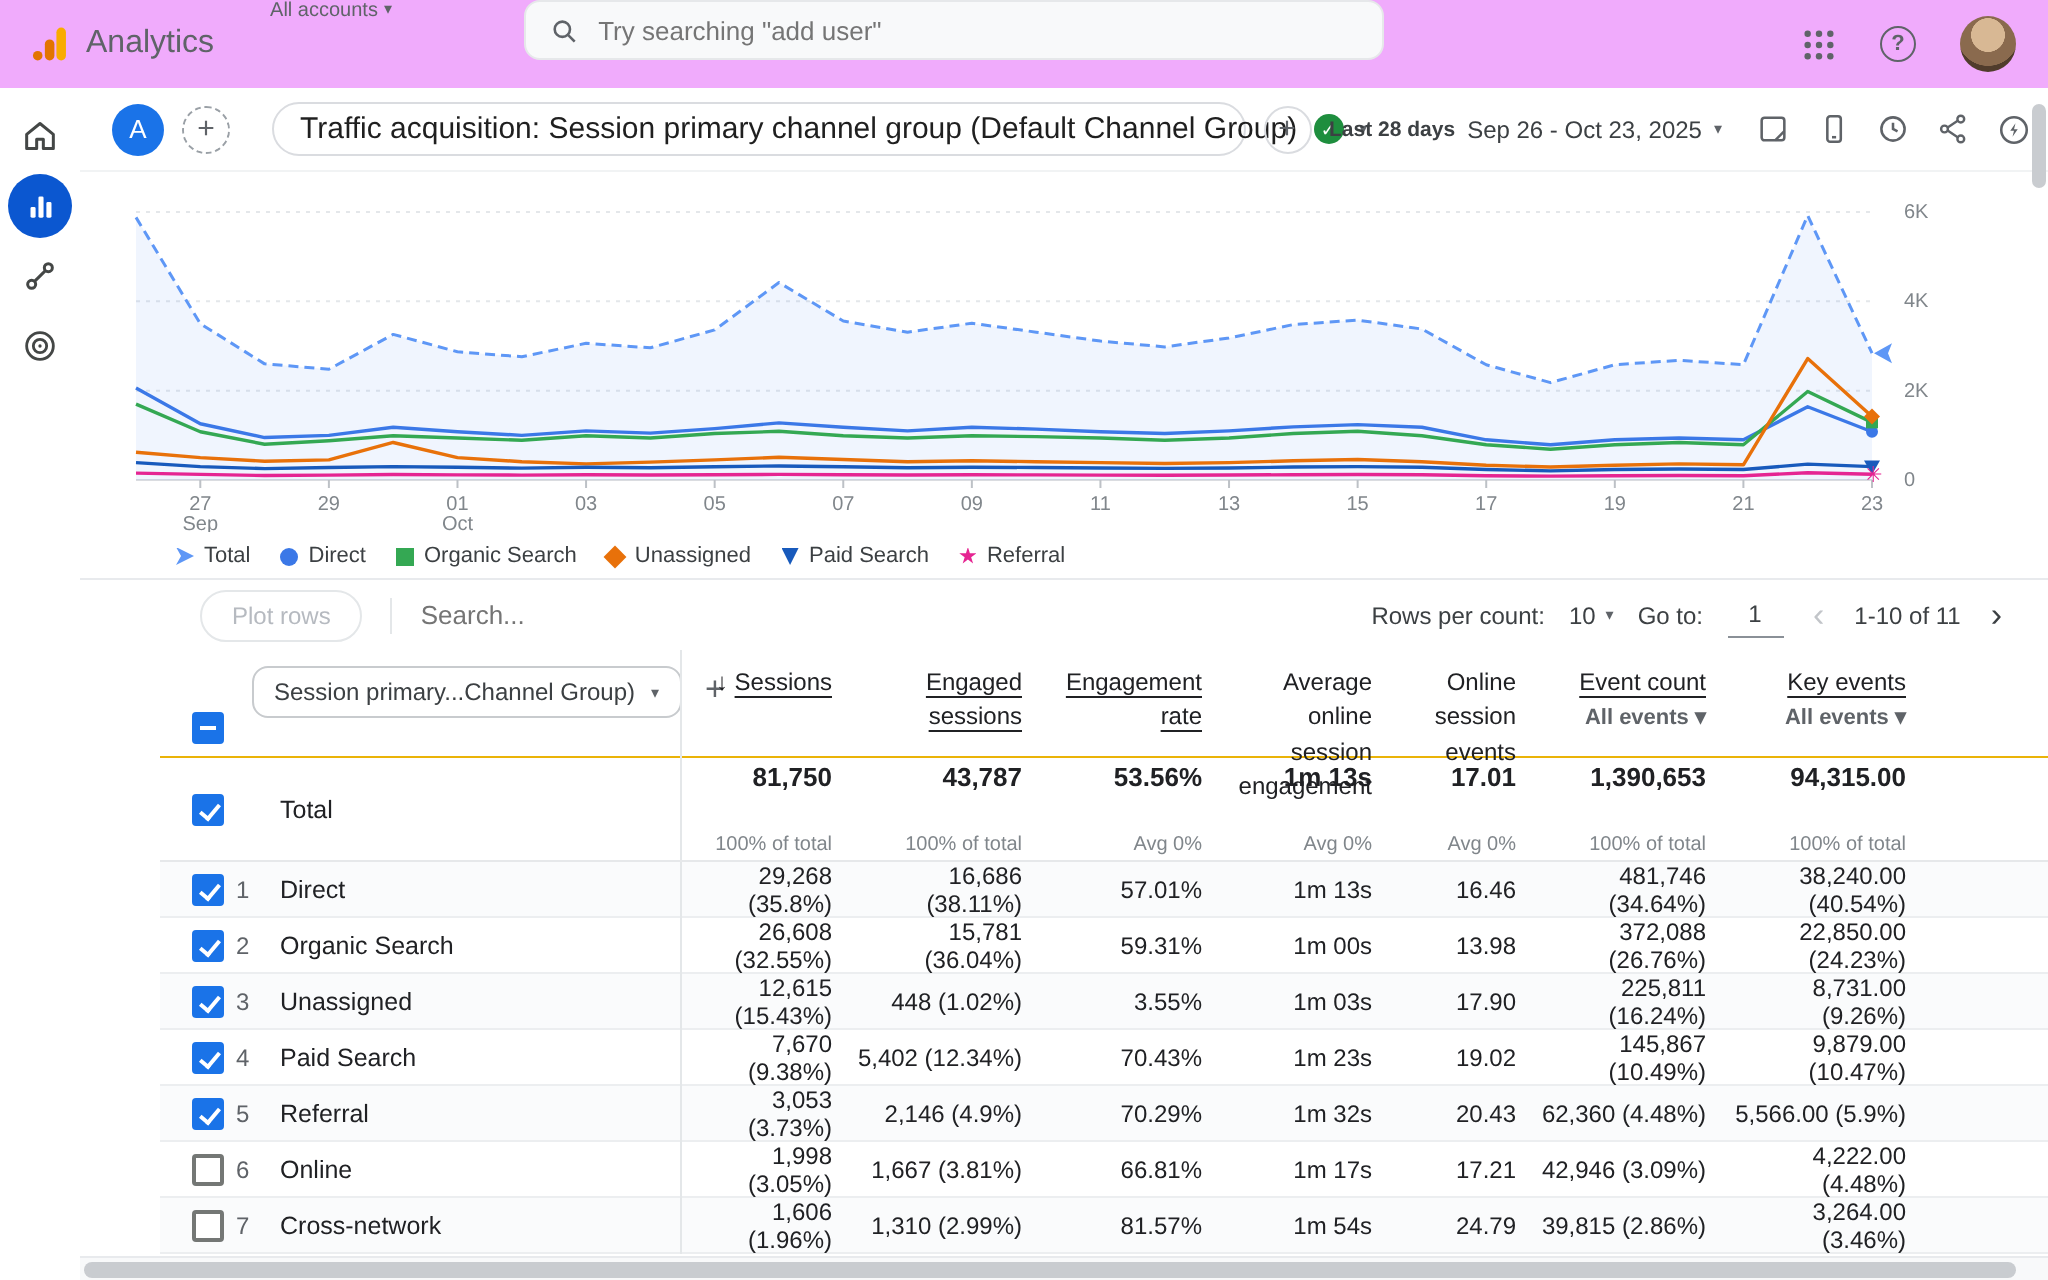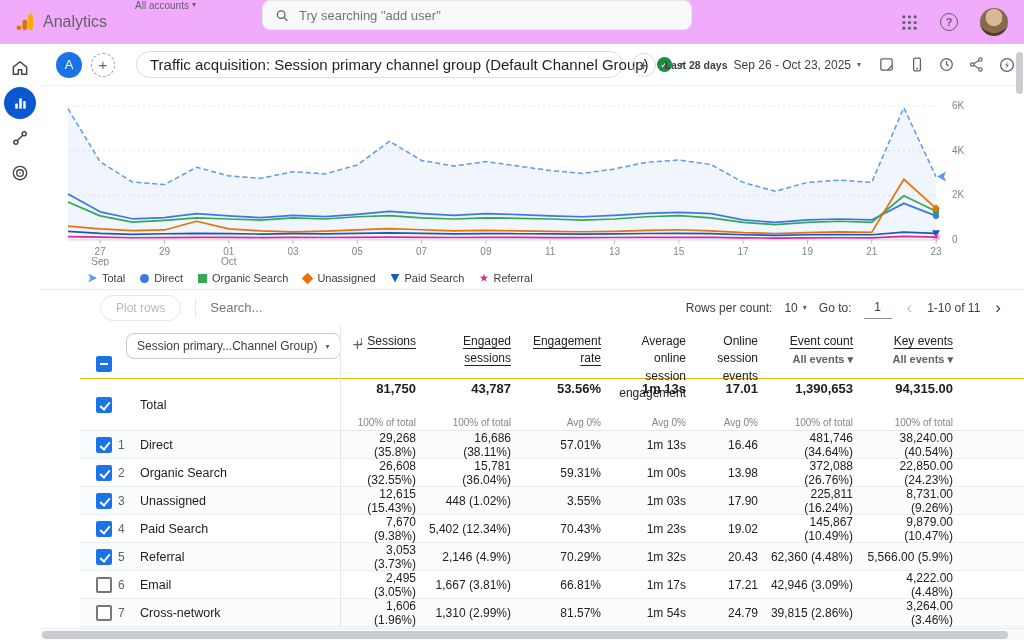--- a/index.html
+++ b/index.html
@@ -540,23 +540,23 @@
         <div class="cell metric">
           <div class="mval">5,566.00 (5.9%)</div>
         </div>
         <div class="cell"></div>
       </div>
       <div class="grid trow">
         <div class="cell cbc">
           <div class="cb"></div>
         </div>
         <div class="cell numc">6</div>
-        <div class="cell namec">Email</div>
+        <div class="cell namec">Online</div>
         <div class="cell metric first">
-          <div class="mval">2,495 (3.05%)</div>
+          <div class="mval">1,998 (3.05%)</div>
         </div>
         <div class="cell metric">
           <div class="mval">1,667 (3.81%)</div>
         </div>
         <div class="cell metric">
           <div class="mval">66.81%</div>
         </div>
         <div class="cell metric">
           <div class="mval">1m 17s</div>
         </div>

